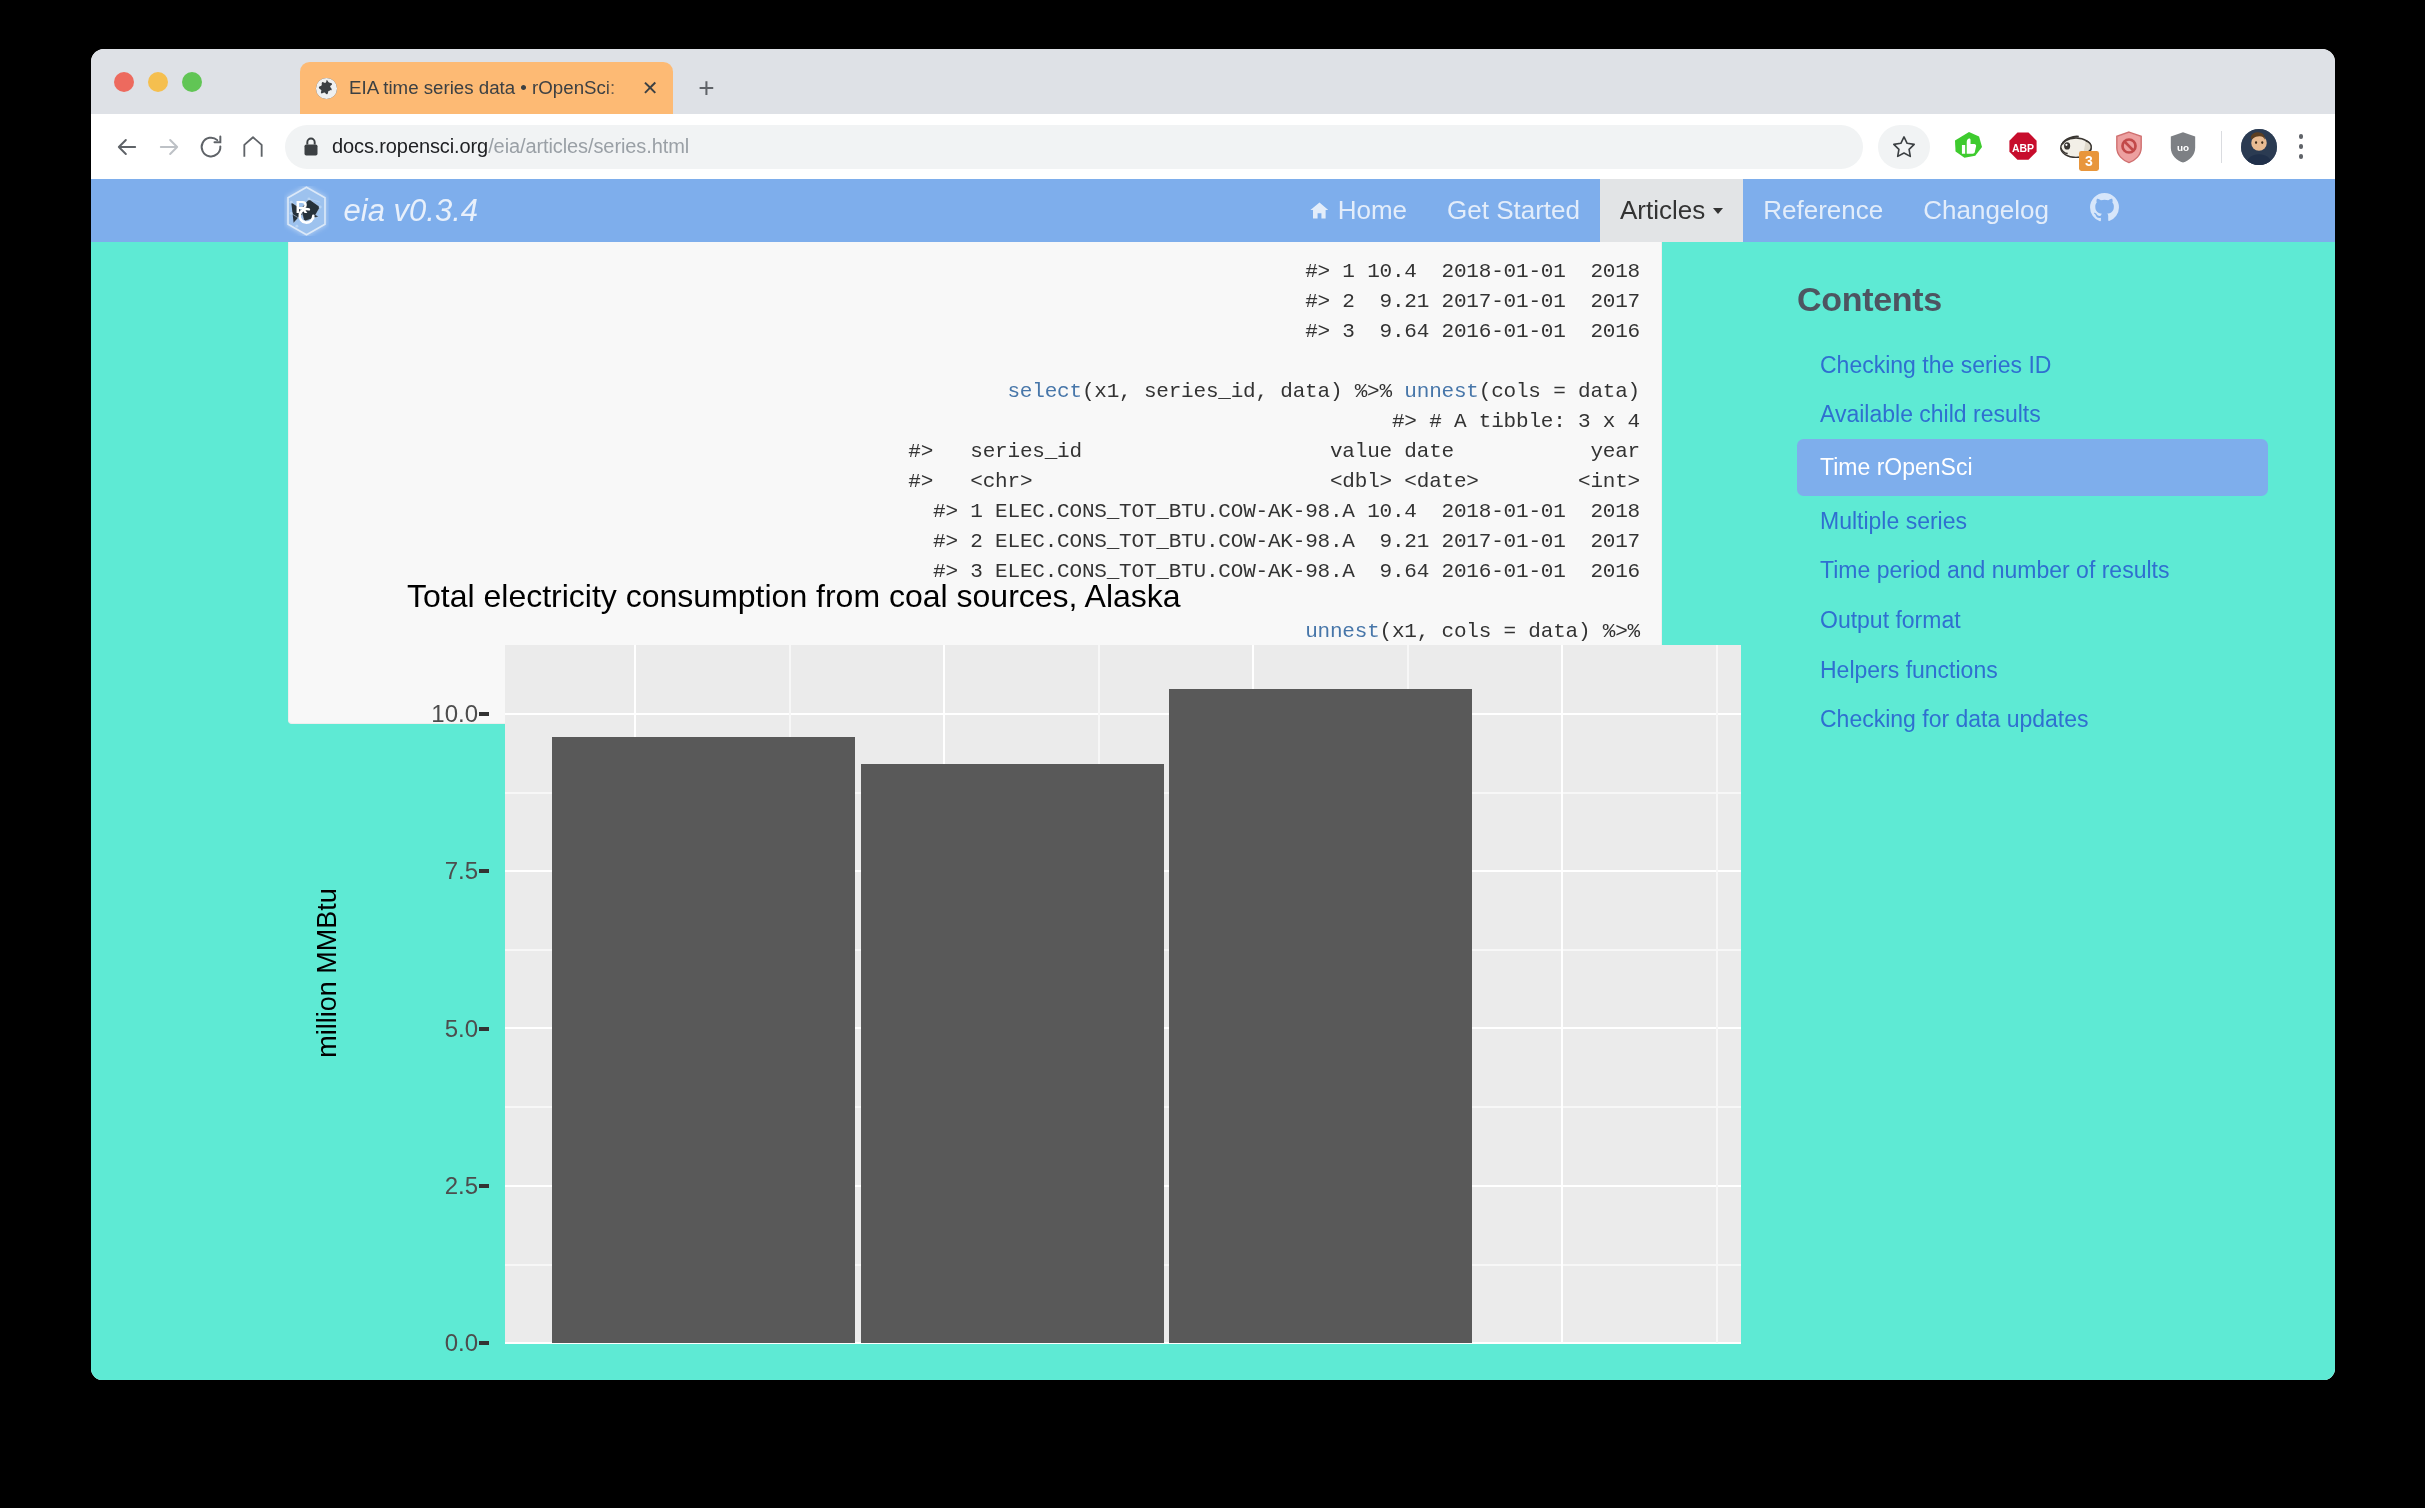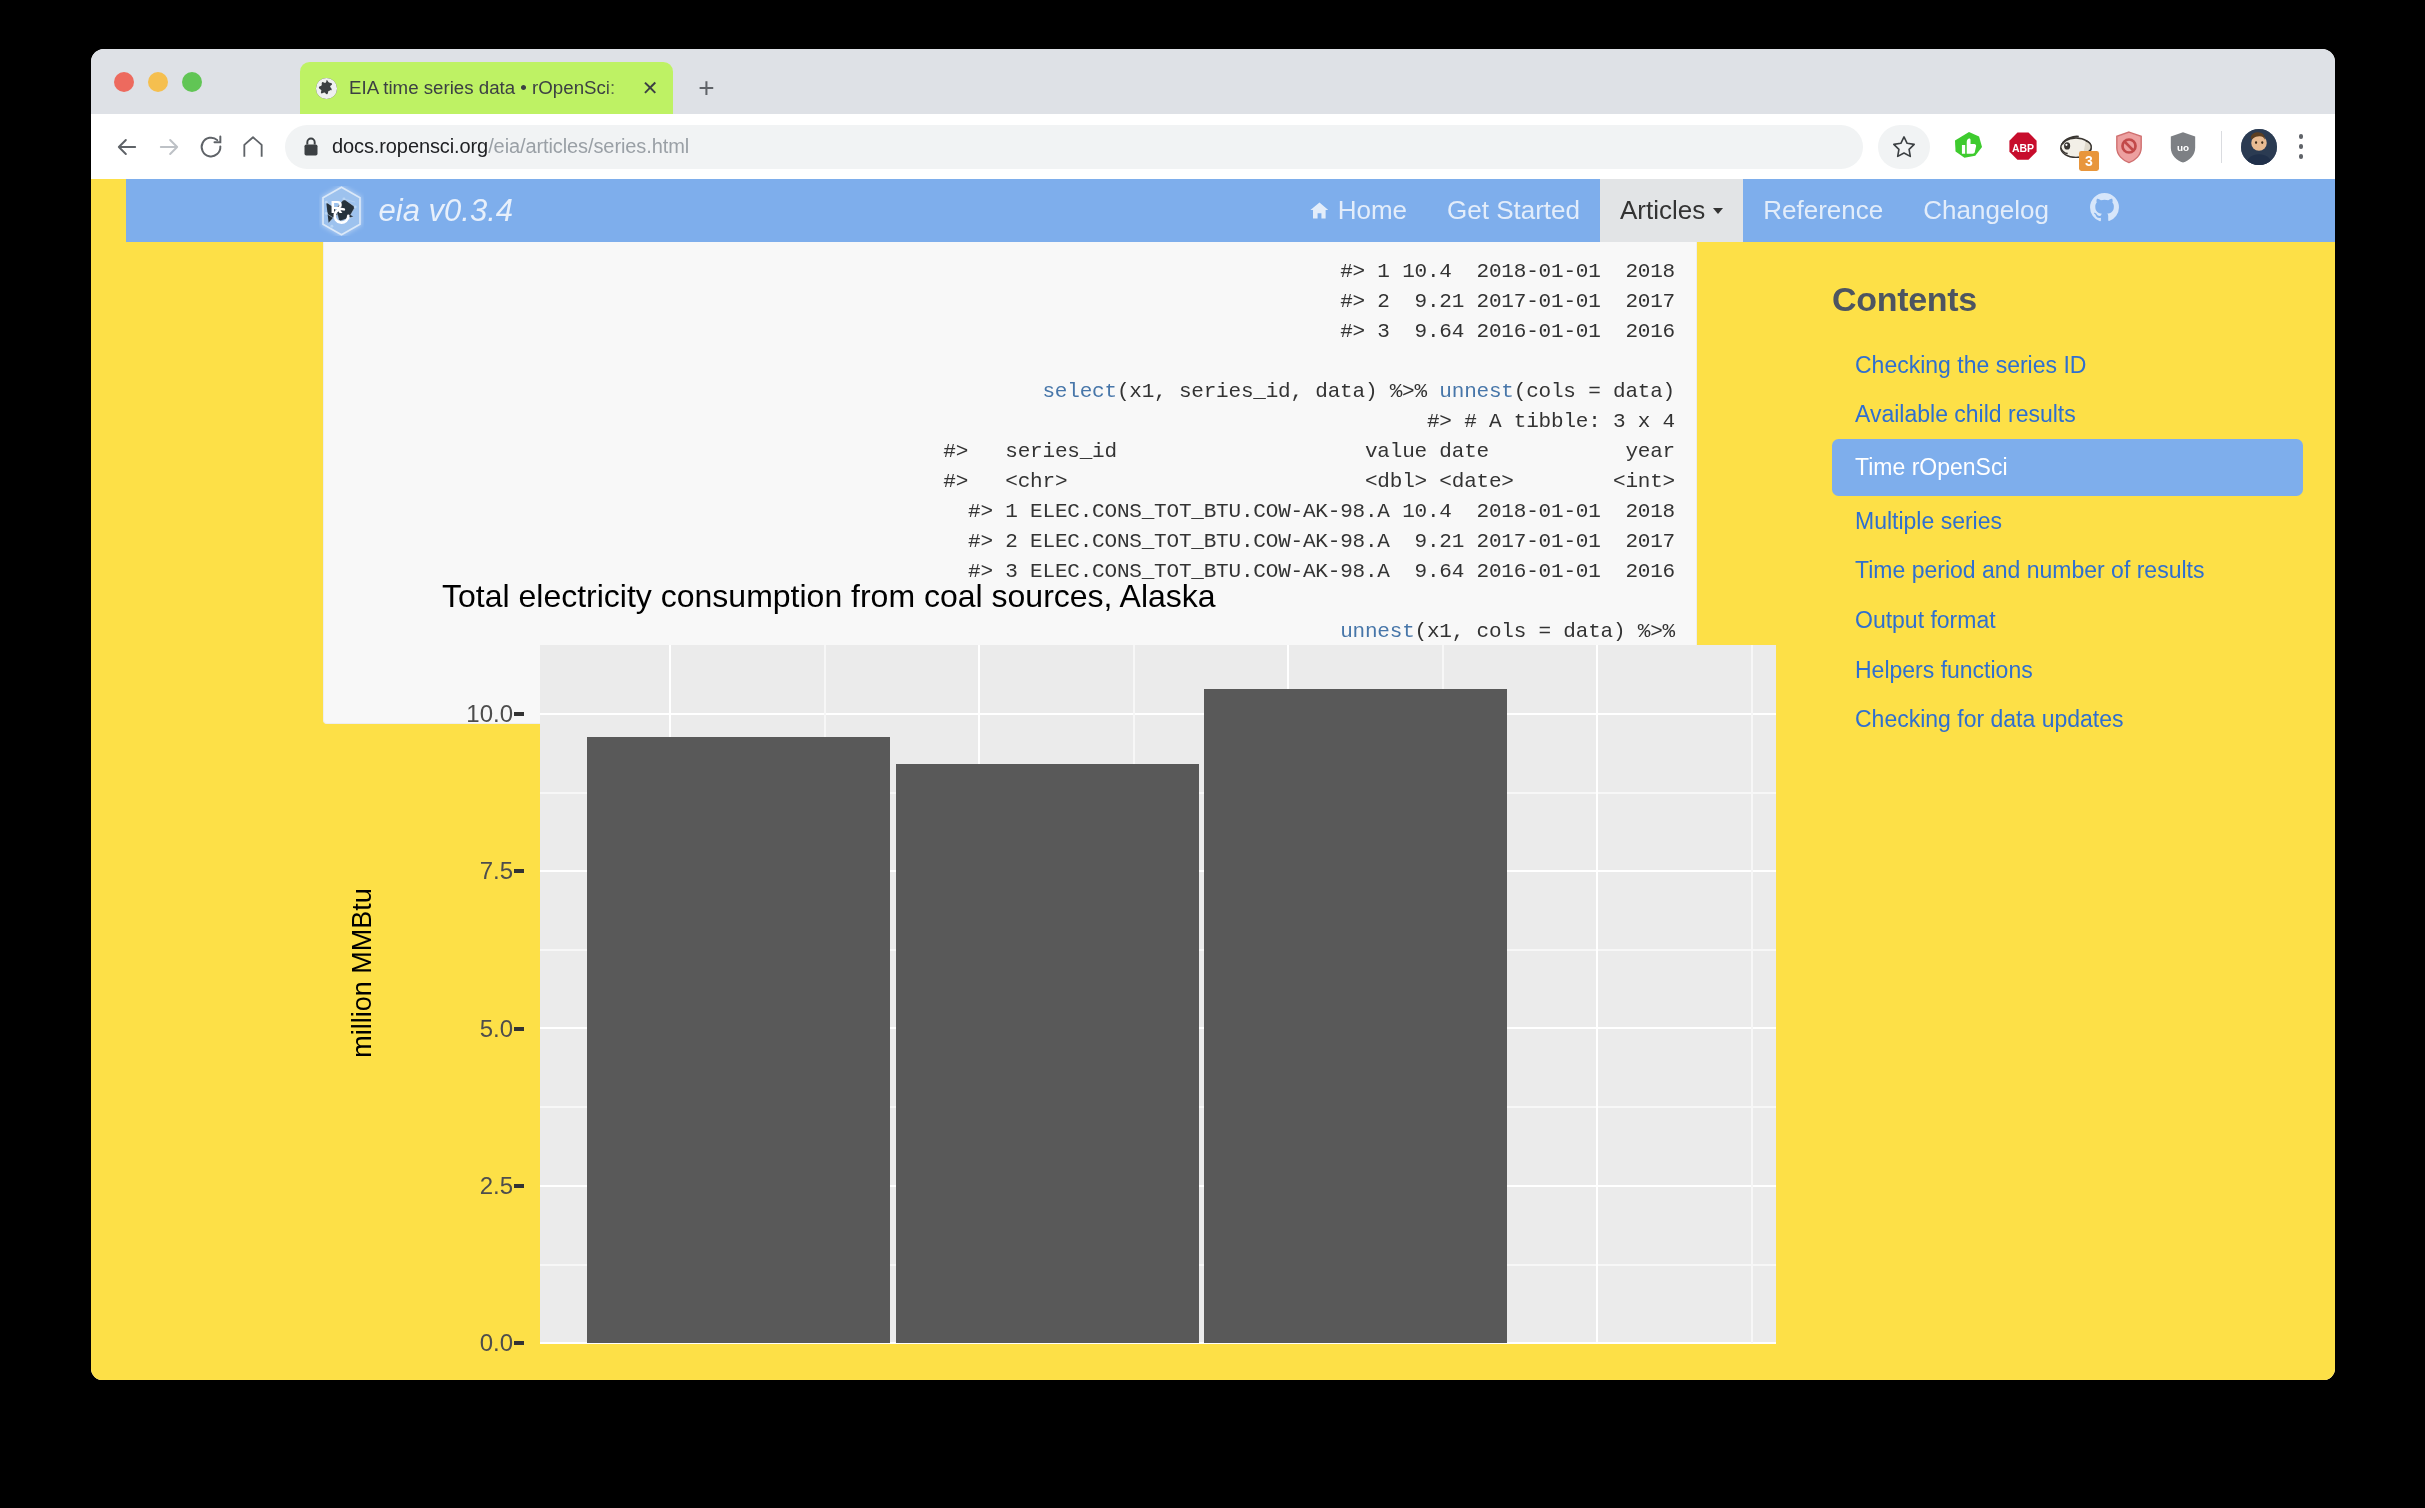--- a/index.html
+++ b/index.html
@@ -31,21 +31,21 @@
     display: flex; gap: 14px;
   }
   .traffic-light { width: 20px; height: 20px; border-radius: 50%; }
   .tl-red { background: #ed6a5e; }
   .tl-yellow { background: #f5bf4f; }
   .tl-green { background: #61c555; }
 
   #browser-tab {
     position: absolute; left: 209px; top: 13px;
     width: 373px; height: 52px;
-    background: #bef264;
+    background: #fdba74;
     border-radius: 9.7px 9.7px 0 0;
     display: flex; align-items: center;
     padding: 0 11.4px 0 14.6px;
   }
   #tab-favicon {
     width: 23px; height: 23px; flex: 0 0 23px;
     margin-right: 11.4px;
     display: flex; align-items: center; justify-content: center;
   }
   #tab-title {
@@ -136,23 +136,22 @@
     width: 32px; height: 42px; flex: 0 0 32px;
     display: flex; flex-direction: column; align-items: center; justify-content: center;
     gap: 4.9px;
   }
   #menu-button i { width: 4.9px; height: 4.9px; border-radius: 50%; background: #5f6368; display:block; }
 
   
   #page {
     position: relative;
     height: 1201px;
-    background: #fde047;
+    background: #5eead4;
     overflow: hidden;
-    padding-left: 35px;
   }
 
   
   #site-navbar {
     height: 63px;
     background: #7eaeec;
     display: flex; align-items: center;
     position: relative;
   }
   #navbar-brand {

